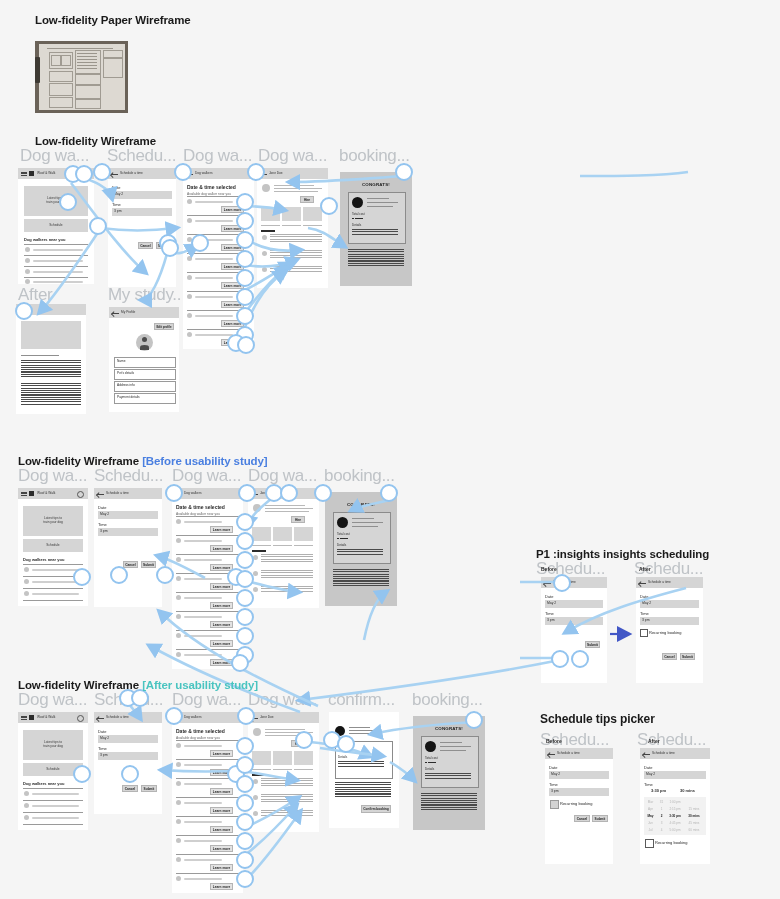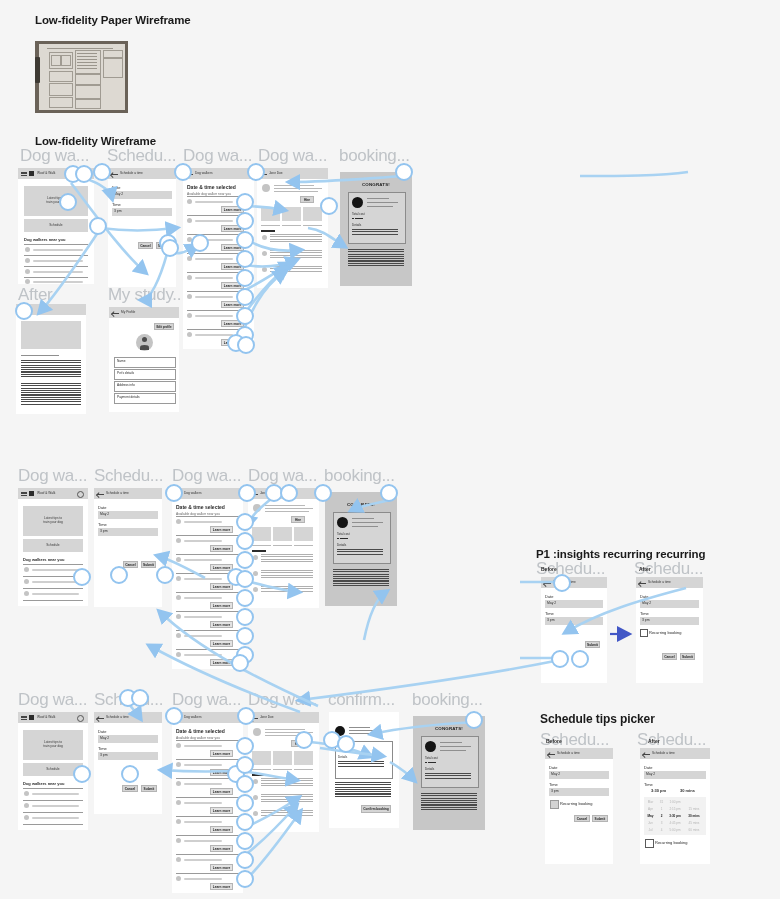--- a/index.html
+++ b/index.html
@@ -463,20 +463,23 @@
         </div>
         <div class="ofield" style="left:5px;top:74px;width:60px;height:9px;">
           <span class="v">Address info</span>
         </div>
         <div class="ofield" style="left:5px;top:86px;width:60px;height:9px;">
           <span class="v">Payment details</span>
         </div>
       </div>
   </div>
 
+  <div class="sec-title" style="left:18px;top:455px;">
+    <span>Low-fidelity Wireframe </span><span class="tag-blue">[Before usability study]</span>
+  </div>
 
   <div class="frame-title" style="left:18px;top:466px;width:72px;">Dog wa...</div>
   <div class="frame-title" style="left:94px;top:466px;width:74px;">Schedu...</div>
   <div class="frame-title" style="left:172px;top:466px;width:74px;">Dog wa...</div>
   <div class="frame-title" style="left:248px;top:466px;width:74px;">Dog wa...</div>
   <div class="frame-title" style="left:324px;top:466px;width:84px;">booking...</div>
 
   <div class="screen" style="left:18px;top:488px;width:70px;height:118px;">
     <div class="bar"></div>
     <div class="hamb">
@@ -623,21 +626,21 @@
         <i></i>
         <i></i>
         <i></i>
         <i></i>
         <i></i>
         <i></i>
       </div>
   </div>
 
   <div class="sec-title" style="left:536px;top:548px;">
-    <span>P1 :insights recurring recurring</span>
+    <span>P1 :insights insights scheduling</span>
   </div>
   <div class="frame-title" style="left:536px;top:559px;width:74px;">Schedu...</div>
   <div class="frame-title" style="left:634px;top:559px;width:74px;">Schedu...</div>
   <div class="mini-label" style="left:541px;top:566px;">Before</div>
   <div class="mini-label" style="left:639px;top:566px;">After</div>
 
   <div class="screen" style="left:541px;top:577px;width:66px;height:106px;">
     <div class="bar"></div>
     <div class="backarrow"></div>
     <div class="bar-txt" style="left:12px;">Schedule a time</div>
@@ -663,20 +666,23 @@
     <div class="lbl" style="left:4px;top:34px;">Time</div>
     <div class="field" style="left:4px;top:40px;width:59px;height:8px;">
       <span class="v">3 pm</span>
     </div>
     <div class="chk" style="left:4px;top:52px;width:6px;height:6px;"></div>
     <div class="chktxt" style="left:13px;top:52.5px;">Recurring booking</div>
     <div class="btn" style="left:26px;top:76px;width:15px;height:7px;">Cancel</div>
     <div class="btn" style="left:44px;top:76px;width:15px;height:7px;">Submit</div>
   </div>
 
+  <div class="sec-title" style="left:18px;top:679px;">
+    <span>Low-fidelity Wireframe </span><span class="tag-teal">[After usability study]</span>
+  </div>
 
   <div class="frame-title" style="left:18px;top:690px;width:72px;">Dog wa...</div>
   <div class="frame-title" style="left:94px;top:690px;width:74px;">Schedu...</div>
   <div class="frame-title" style="left:172px;top:690px;width:74px;">Dog wa...</div>
   <div class="frame-title" style="left:248px;top:690px;width:74px;">Dog wa...</div>
   <div class="frame-title" style="left:328px;top:690px;width:76px;">confirm...</div>
   <div class="frame-title" style="left:412px;top:690px;width:84px;">booking...</div>
 
   <div class="screen" style="left:18px;top:712px;width:70px;height:118px;">
     <div class="bar"></div>

